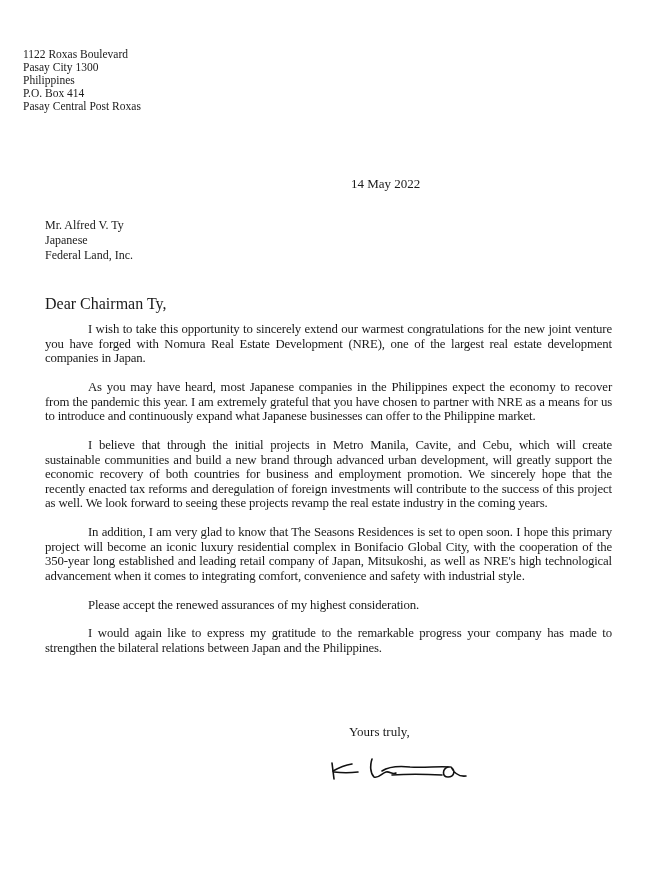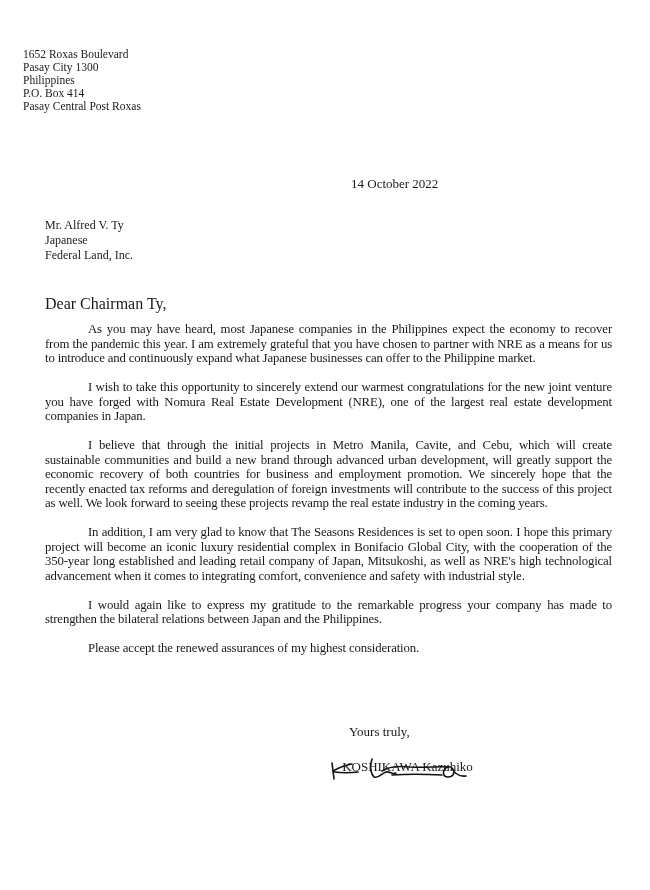--- a/index.html
+++ b/index.html
@@ -15,55 +15,54 @@
   .body p { margin: 0 0 14.2px 0; text-align: justify; text-indent: 43px; letter-spacing: -0.15px; }
   .closing { left: 349px; top: 724px; font-size: 13px; }
   .sig-block { left: 285px; top: 747px; width: 245px; text-align: center; font-size: 13px; line-height: 14.6px; }
   .signature { left: 330px; top: 755px; width: 140px; height: 30px; }
   .sig-name { position: relative; margin-top: 13px; }
 </style>
 </head>
 <body>
 
 <div class="abs letterhead">
-  <div>1652 Roxas Boulevard</div>
+  <div>1122 Roxas Boulevard</div>
   <div>Pasay City 1300</div>
   <div>Philippines</div>
   <div>P.O. Box 414</div>
   <div>Pasay Central Post Roxas</div>
 </div>
 
-<div class="abs date">14 October 2022</div>
+<div class="abs date">14 May 2022</div>
 
 <div class="abs recipient">
   <div>Mr. Alfred V. Ty</div>
   <div>Japanese</div>
   <div>Federal Land, Inc.</div>
 </div>
 
 <div class="abs salutation">Dear Chairman Ty,</div>
 
 <div class="abs body">
+  <p>I wish to take this opportunity to sincerely extend our warmest congratulations for the new joint venture you have forged with Nomura Real Estate Development (NRE), one of the largest real estate development companies in Japan.</p>
   <p>As you may have heard, most Japanese companies in the Philippines expect the economy to recover from the pandemic this year. I am extremely grateful that you have chosen to partner with NRE as a means for us to introduce and continuously expand what Japanese businesses can offer to the Philippine market.</p>
-  <p>I wish to take this opportunity to sincerely extend our warmest congratulations for the new joint venture you have forged with Nomura Real Estate Development (NRE), one of the largest real estate development companies in Japan.</p>
   <p>I believe that through the initial projects in Metro Manila, Cavite, and Cebu, which will create sustainable communities and build a new brand through advanced urban development, will greatly support the economic recovery of both countries for business and employment promotion. We sincerely hope that the recently enacted tax reforms and deregulation of foreign investments will contribute to the success of this project as well. We look forward to seeing these projects revamp the real estate industry in the coming years.</p>
   <p>In addition, I am very glad to know that The Seasons Residences is set to open soon. I hope this primary project will become an iconic luxury residential complex in Bonifacio Global City, with the cooperation of the 350-year long established and leading retail company of Japan, Mitsukoshi, as well as NRE's high technological advancement when it comes to integrating comfort, convenience and safety with industrial style.</p>
+  <p>Please accept the renewed assurances of my highest consideration.</p>
   <p>I would again like to express my gratitude to the remarkable progress your company has made to strengthen the bilateral relations between Japan and the Philippines.</p>
-  <p>Please accept the renewed assurances of my highest consideration.</p>
 </div>
 
 <div class="abs closing">Yours truly,</div>
 
 <svg class="abs signature" viewBox="0 0 140 30">
   <g fill="none" stroke="#111" stroke-width="1.6" stroke-linecap="round" stroke-linejoin="round">
     <path d="M2 8 L4 24"></path>
     <path d="M3 16 C10 12, 16 10, 22 9"></path>
     <path d="M4 17 C12 18, 20 18, 28 17"></path>
     <path d="M42 4 C40 10, 40 18, 44 22 C48 24, 52 18, 56 17 C60 16, 62 20, 66 18"></path>
     <path d="M52 16 C58 12, 70 11, 80 12 C95 13, 108 11, 120 12"></path>
     <path d="M62 20 C76 19, 94 19, 112 20"></path>
     <path d="M118 12 C112 14, 112 22, 118 22 C124 22, 126 16, 121 12 C124 18, 128 22, 136 21"></path>
   </g>
 </svg>
 
 <div class="abs sig-block">
-  <div class="sig-name">KOSHIKAWA Kazuhiko</div>
 </div>
 
 </body></html>

